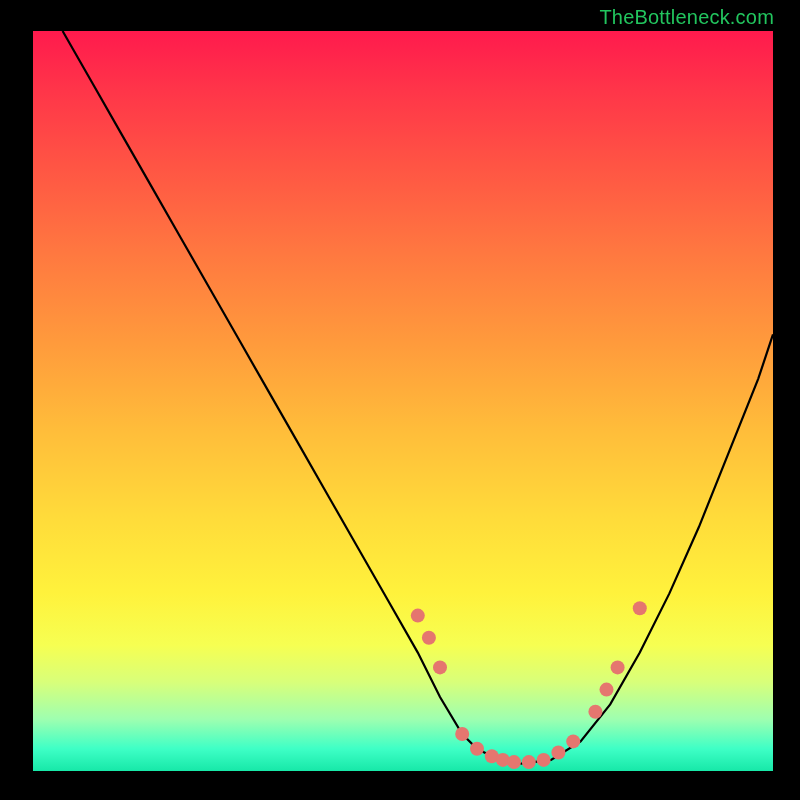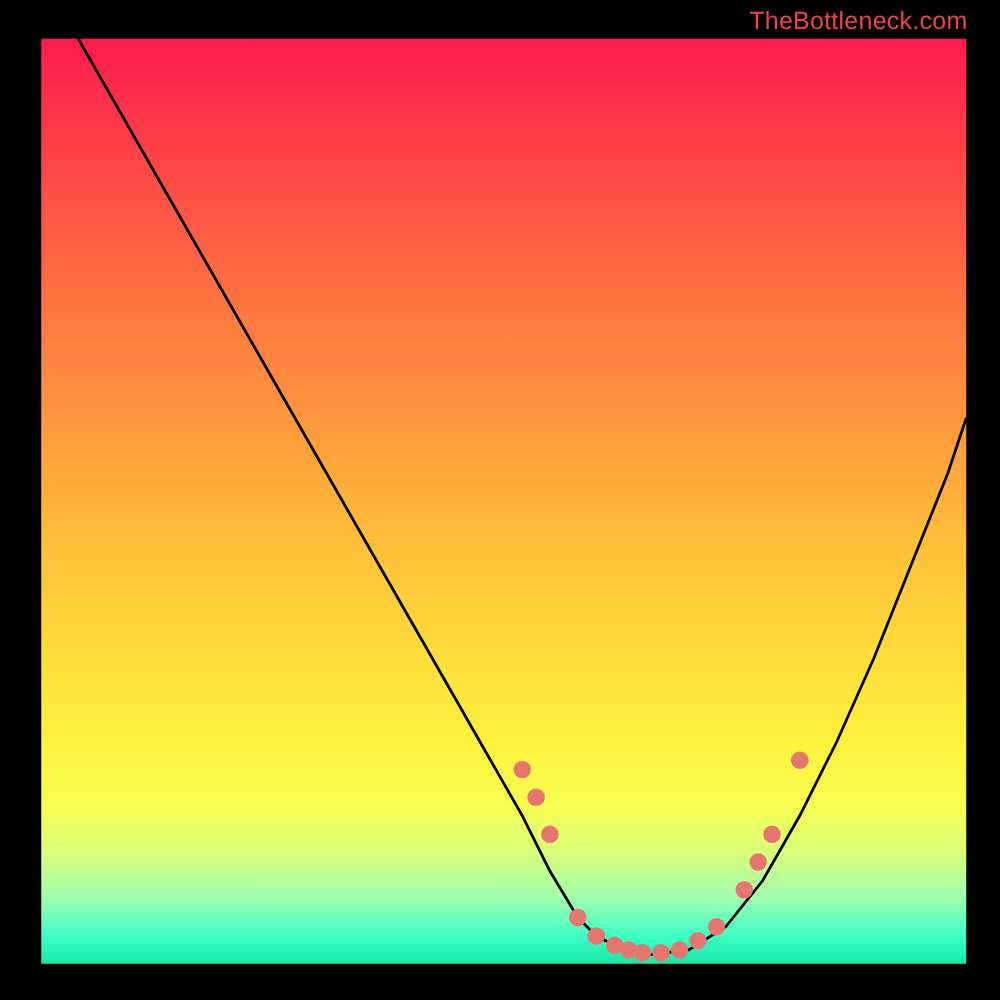--- a/index.html
+++ b/index.html
@@ -32,21 +32,21 @@
       #fff23c 76%,
       #f6ff52 83%,
       #d8ff7a 88%,
       #9effb0 93%,
       #3effc6 97%,
       #17e8a8 100%
     );
   }
   .attribution {
     position: absolute;
-    color: #ef4444;
+    color: #22c55e;
     font-size: 20px;
     letter-spacing: 0.2px;
     font-weight: 500;
   }
   svg.curve {
     position: absolute;
     left: 0;
     top: 0;
   }
   .dot {

